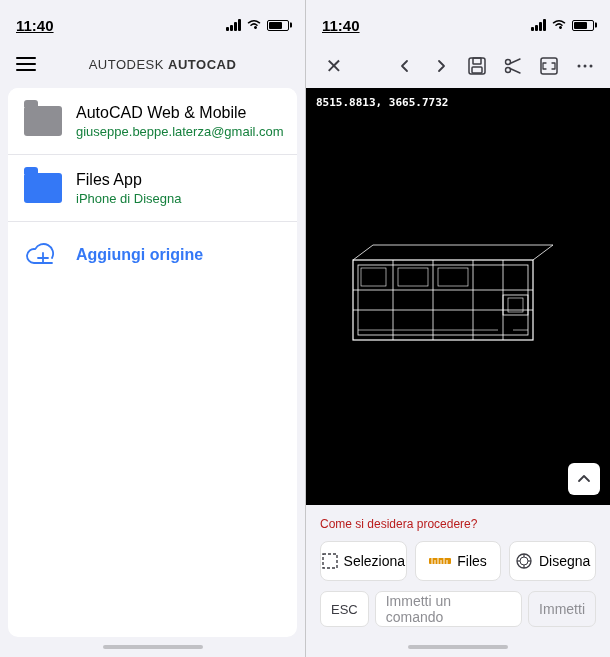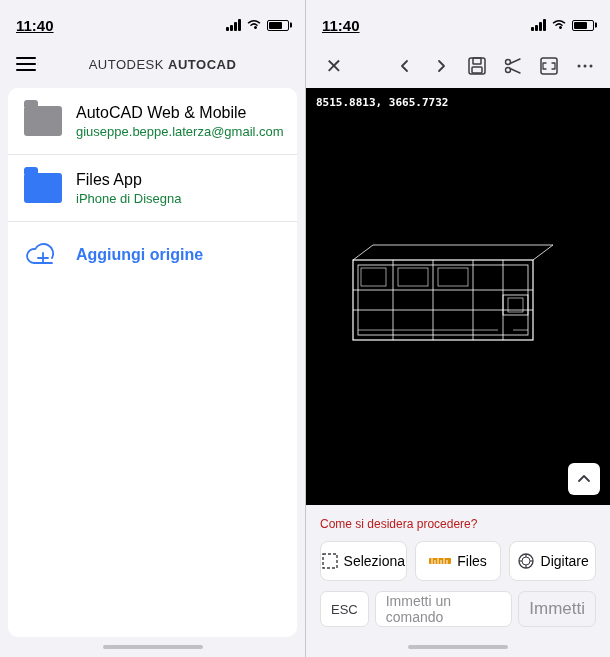--- a/index.html
+++ b/index.html
@@ -375,21 +375,21 @@
       font-size: 14px;
       color: #8e8e93;
       cursor: text;
     }
     .immetti-btn {
       height: 36px;
       padding: 0 10px;
       background: #f2f2f7;
       border: 1px solid #e0e0e0;
       border-radius: 7px;
-      font-size: 17px;
+      font-size: 14px;
       color: #8e8e93;
       cursor: pointer;
       display: flex;
       align-items: center;
       justify-content: center;
       flex-shrink: 0;
     }
 
     .home-indicator {
       height: 20px;
@@ -631,21 +631,21 @@
 
       <div class="action-btn">
         <svg width="18" height="18" viewBox="0 0 18 18">
           <circle cx="9" cy="9" r="7" stroke="#3c3c43" stroke-width="1.3" fill="none"></circle>
           <circle cx="9" cy="9" r="4" stroke="#3c3c43" stroke-width="1" fill="none"></circle>
           <line x1="9" y1="2" x2="9" y2="5" stroke="#3c3c43" stroke-width="1.2"></line>
           <line x1="9" y1="13" x2="9" y2="16" stroke="#3c3c43" stroke-width="1.2"></line>
           <line x1="2" y1="9" x2="5" y2="9" stroke="#3c3c43" stroke-width="1.2"></line>
           <line x1="13" y1="9" x2="16" y2="9" stroke="#3c3c43" stroke-width="1.2"></line>
         </svg>
-        <span>Digitare</span>
+        <span>Disegna</span>
       </div>
     </div>
 
     <div class="command-row">
       <div class="esc-btn">
         <span>ESC</span>
       </div>
       <div class="command-input">
         <span>Immetti un comando</span>
       </div>

